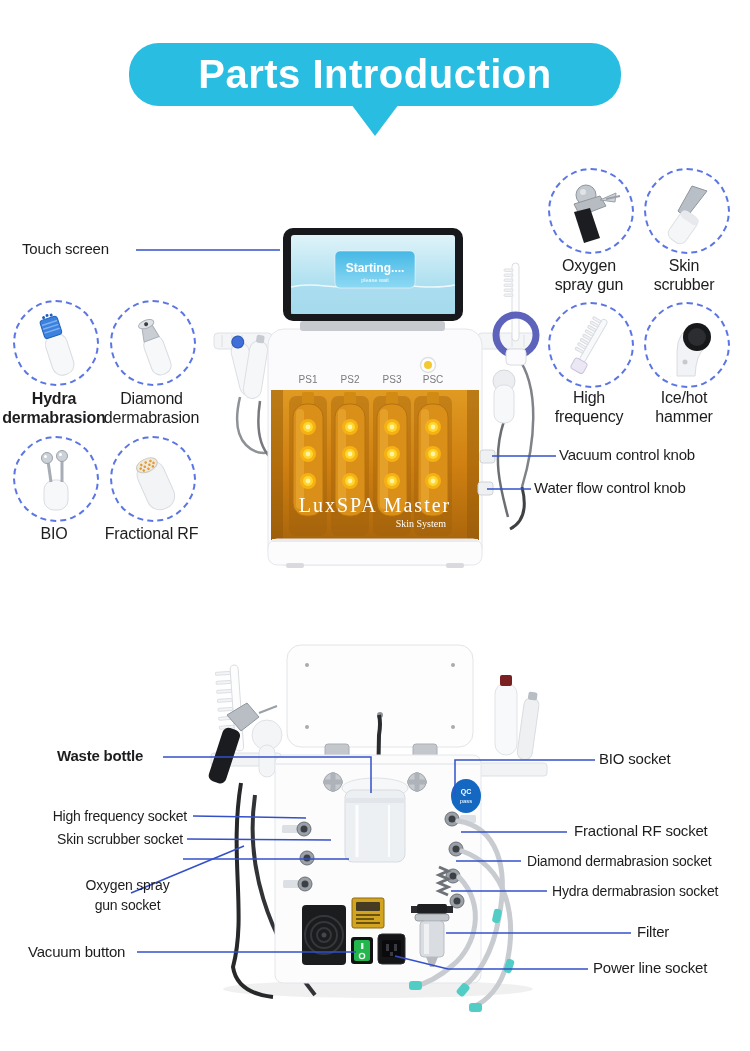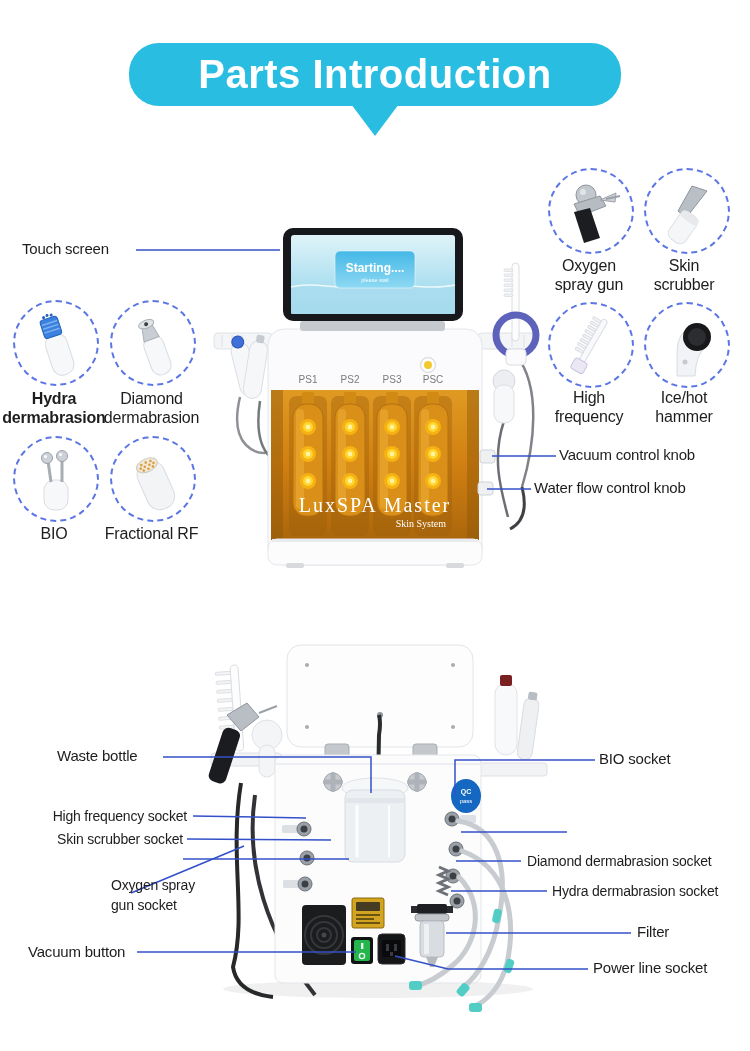--- a/index.html
+++ b/index.html
@@ -10,21 +10,21 @@
   .banner{position:absolute;left:129px;top:43px;width:492px;height:63px;
           background:#29bde1;border-radius:30px;display:flex;align-items:center;justify-content:center;}
   .banner::after{content:"";position:absolute;left:50%;bottom:-30px;transform:translateX(-50%);
           width:0;height:0;border-left:24px solid transparent;border-right:24px solid transparent;
           border-top:32px solid #29bde1;}
   .banner .title{color:#fff;font-size:40px;font-weight:bold;letter-spacing:.5px;}
 
   
   .lbl{position:absolute;font-size:14px;letter-spacing:-.2px;line-height:20px;white-space:nowrap;}
   .lbl.big{font-size:15px;}
-  .lbl.wrap{white-space:normal;margin-left:36px;}
+  .lbl.wrap{white-space:normal;text-align:center;}
   .lbl.right-align{text-align:right;}
 
   
   .part-circle{position:absolute;width:82px;height:82px;border:2px dashed #5b76e4;border-radius:50%;
                display:flex;align-items:center;justify-content:center;background:#fff;}
   .part-label{position:absolute;font-size:16px;line-height:19px;text-align:center;letter-spacing:-.2px;}
 
   .abs{position:absolute;}
   svg text{font-family:"Liberation Sans",sans-serif;}
   .serif{font-family:"Liberation Serif",serif;}
@@ -529,27 +529,28 @@
       <g fill="#52cdc6">
         <rect x="318" y="294" width="8" height="14" rx="3" transform="rotate(12 322 301)"></rect>
         <rect x="330" y="344" width="8" height="14" rx="3" transform="rotate(18 334 351)"></rect>
         <rect x="284" y="368" width="9" height="13" rx="3" transform="rotate(40 288 374)"></rect>
         <rect x="234" y="366" width="13" height="9" rx="3"></rect>
         <rect x="294" y="388" width="13" height="9" rx="3"></rect>
       </g>
     </g>
   </svg>
 
-  <div class="lbl big" style="left:57px;top:746px;">Waste bottle</div>
+  <div class="lbl big" style="left:57px;top:746px;font-weight:bold;">Waste bottle</div>
   <div class="lbl right-align" style="right:563px;top:806px;">High frequency socket</div>
   <div class="lbl right-align" style="right:567px;top:829px;">Skin scrubber socket</div>
   <div class="lbl wrap" style="left:75px;top:875px;width:105px;">Oxygen spray gun socket</div>
   <div class="lbl big" style="left:28px;top:942px;">Vacuum button</div>
 
   <div class="lbl big" style="left:599px;top:749px;">BIO socket</div>
+  <div class="lbl big" style="left:574px;top:821px;">Fractional RF socket</div>
   <div class="lbl" style="left:527px;top:851px;">Diamond dermabrasion socket</div>
   <div class="lbl" style="left:552px;top:881px;">Hydra dermabrasion socket</div>
   <div class="lbl big" style="left:637px;top:922px;">Filter</div>
   <div class="lbl big" style="left:593px;top:958px;">Power line socket</div>
 
   <svg class="lines" width="750" height="1051" viewBox="0 0 750 1051">
     <g stroke="#3350c9" stroke-width="1.5" fill="none">
       <path d="M136,250 L280,250"></path>
       <path d="M492,456 L556,456"></path>
       <path d="M487,489 L531,489"></path>

